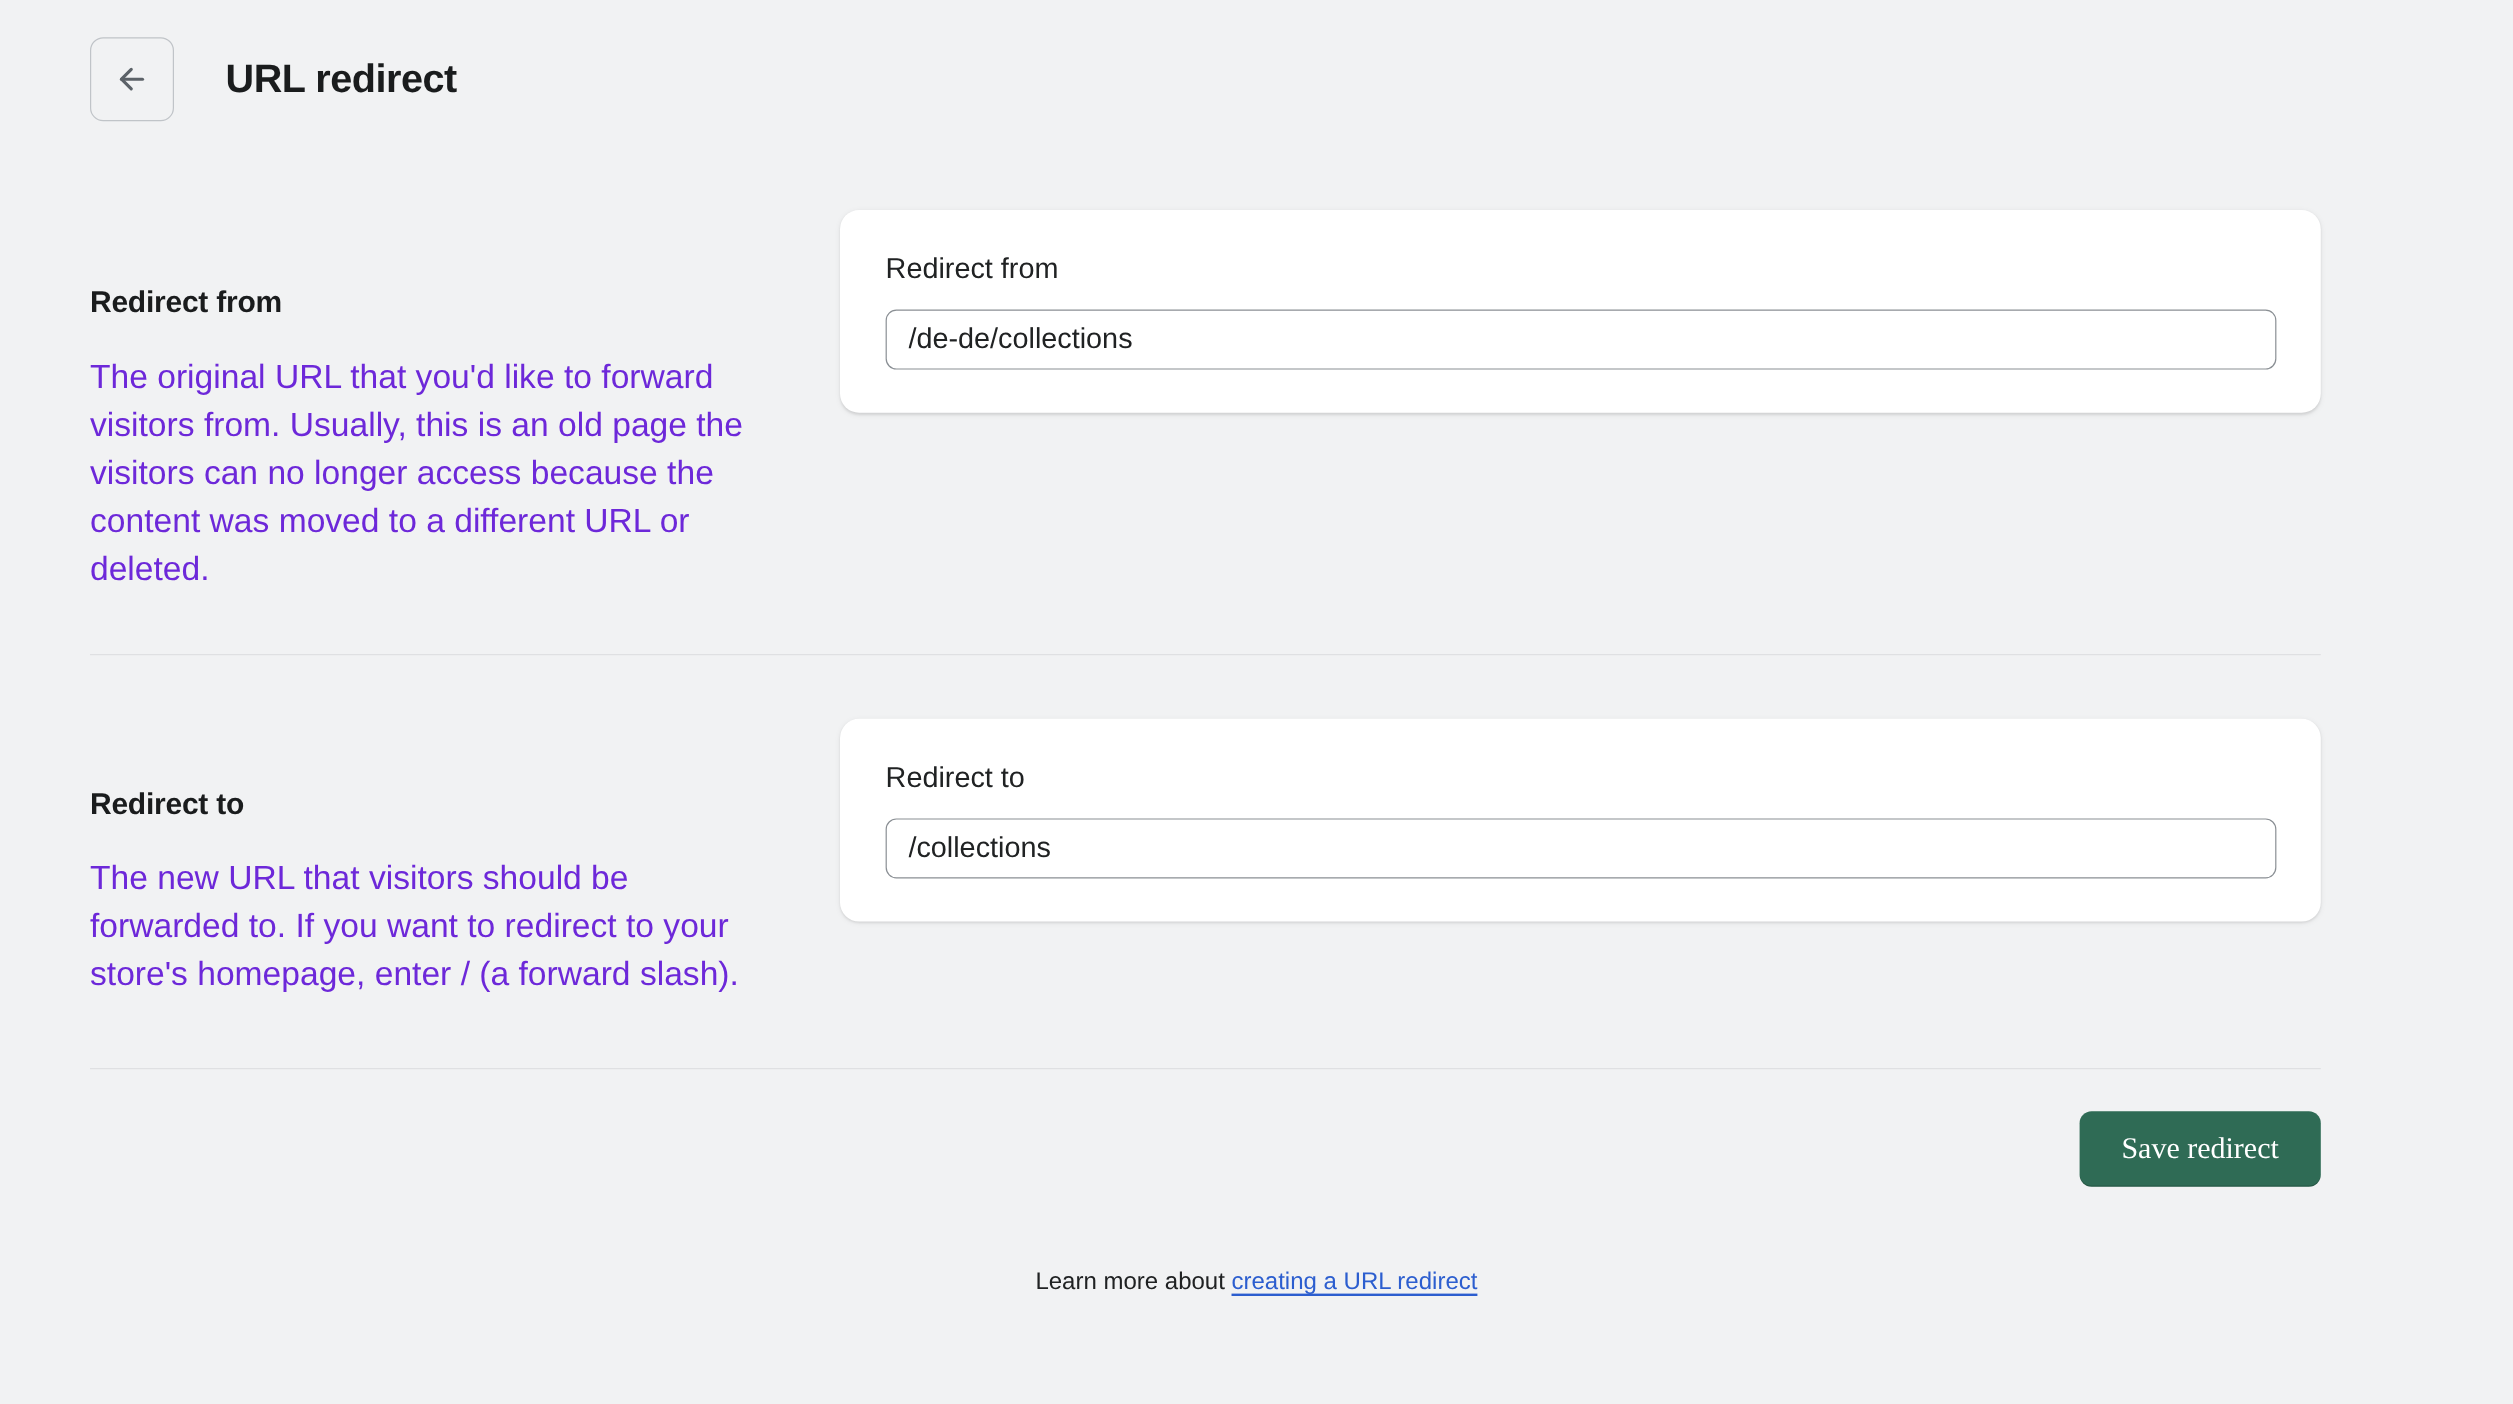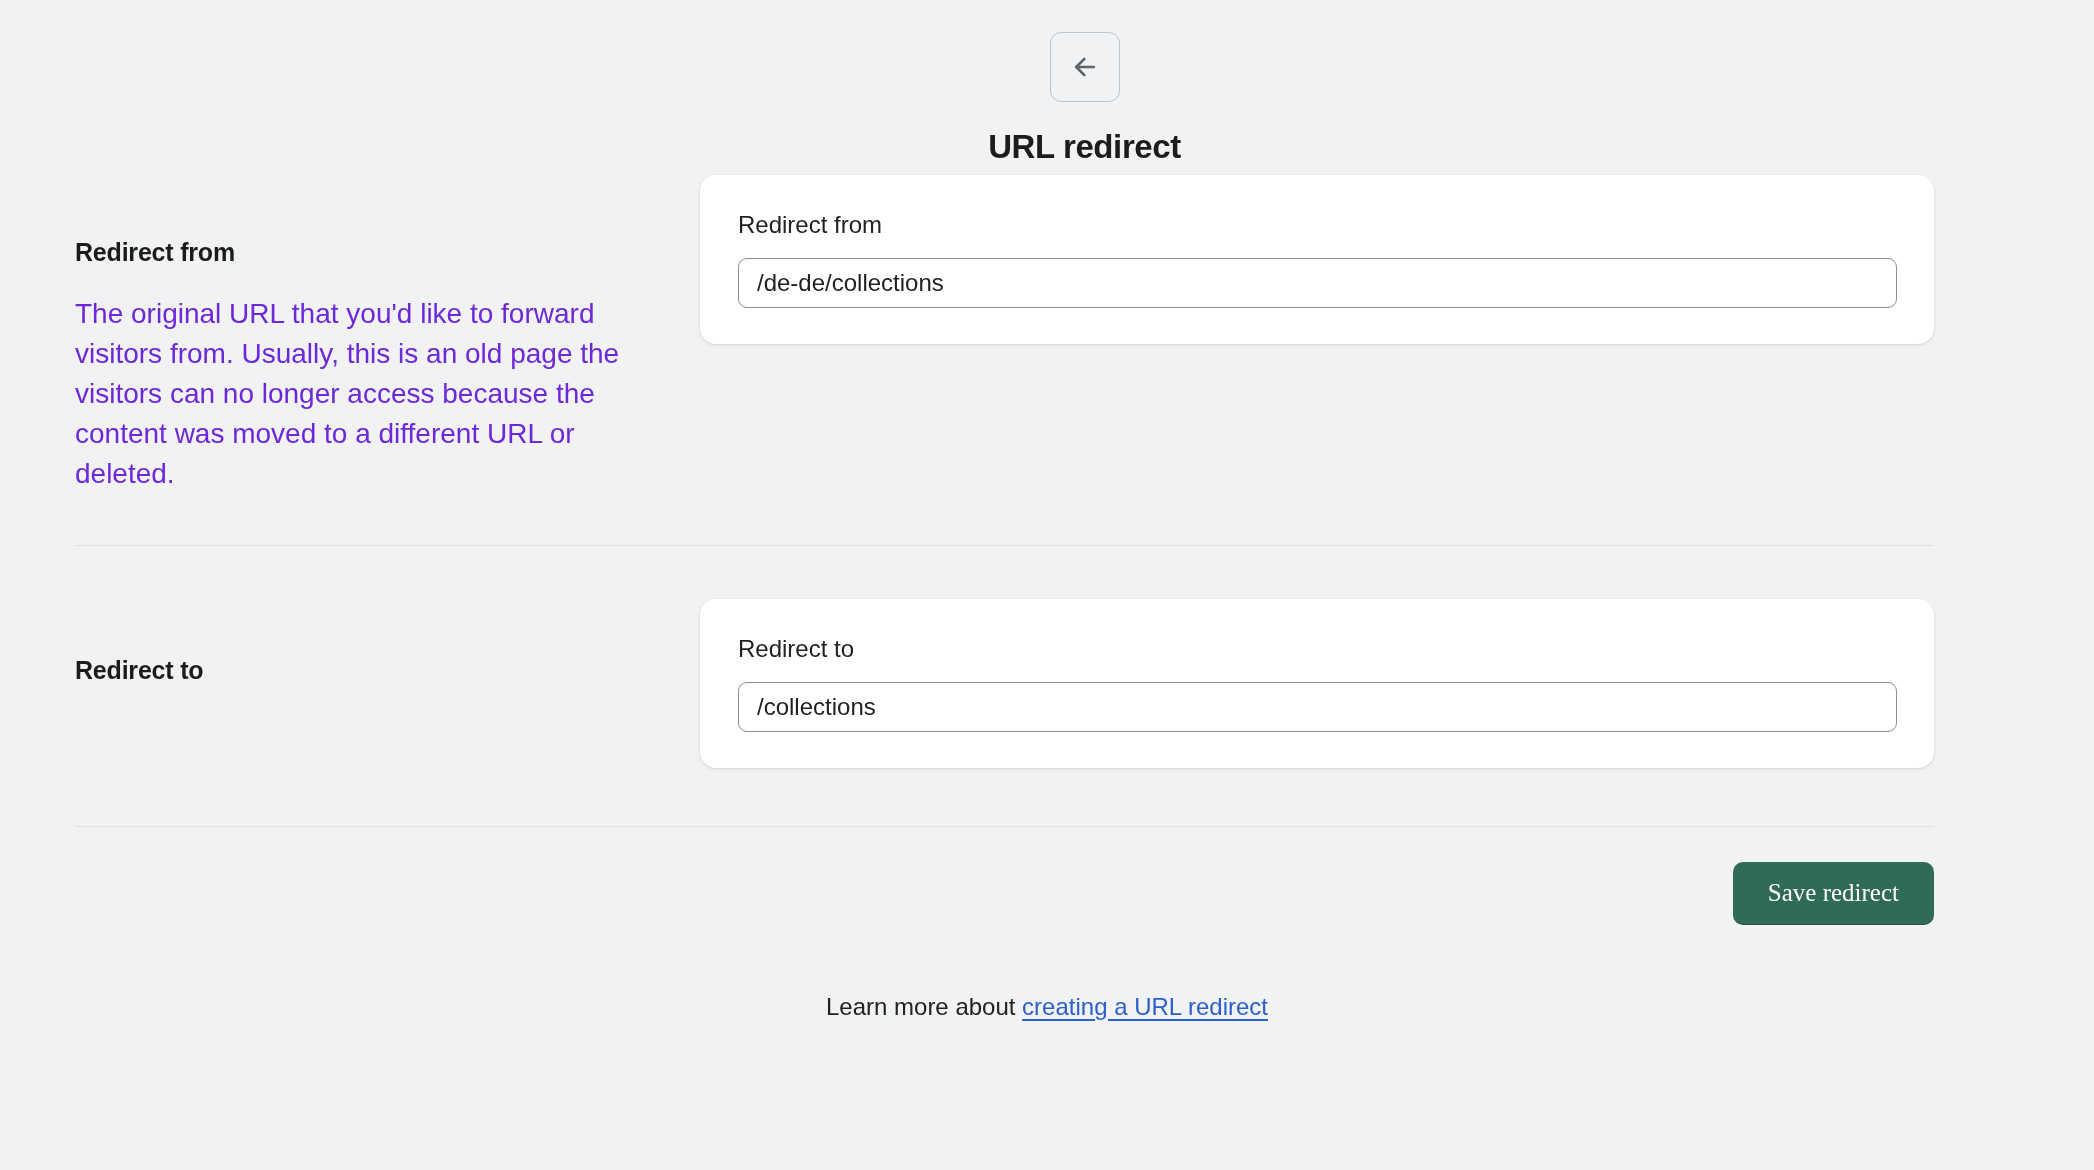--- a/index.html
+++ b/index.html
@@ -22,24 +22,23 @@
     position: relative;
     width: 2094px;
     height: 1170px;
     padding: 0;
   }
 
   
   .header {
     display: flex;
     align-items: center;
-    gap: 25px;
+    gap: 43px;
     padding: 32px 0 0 75px;
     height: 100px;
-    flex-direction: column;
   }
 
   .back-button {
     width: 70px;
     height: 70px;
     border: 1px solid #c0c4c8;
     border-radius: 11px;
     background: #f1f2f3;
     display: flex;
     align-items: center;
@@ -158,21 +157,21 @@
     font-size: 25px;
     font-weight: 400;
     padding: 0 35px;
     height: 63px;
     cursor: pointer;
     box-shadow: inset 0 -1px 0 rgba(0,0,0,0.18);
   }
 
   .learn-more {
     text-align: center;
-    font-size: 24px;
+    font-size: 20px;
     color: #202223;
     padding-top: 68px;
   }
 
   .learn-more-link {
     color: #2c5ecf;
     text-decoration: underline;
     text-underline-offset: 4px;
     cursor: pointer;
   }
@@ -208,20 +207,21 @@
       </div>
     </div>
   </div>
 
   <div class="divider divider-1"></div>
 
   <div class="content sec-2">
     <div class="section">
       <div class="section-left">
         <h2 class="section-heading">Redirect to</h2>
+        <p class="section-desc">The new URL that visitors should be forwarded to. If you want to redirect to your store's homepage, enter / (a forward slash).</p>
       </div>
       <div class="section-right">
         <div class="card">
           <label class="field-label">Redirect to</label>
           <input class="text-input" type="text" value="/collections" style="">
         </div>
       </div>
     </div>
   </div>
 

